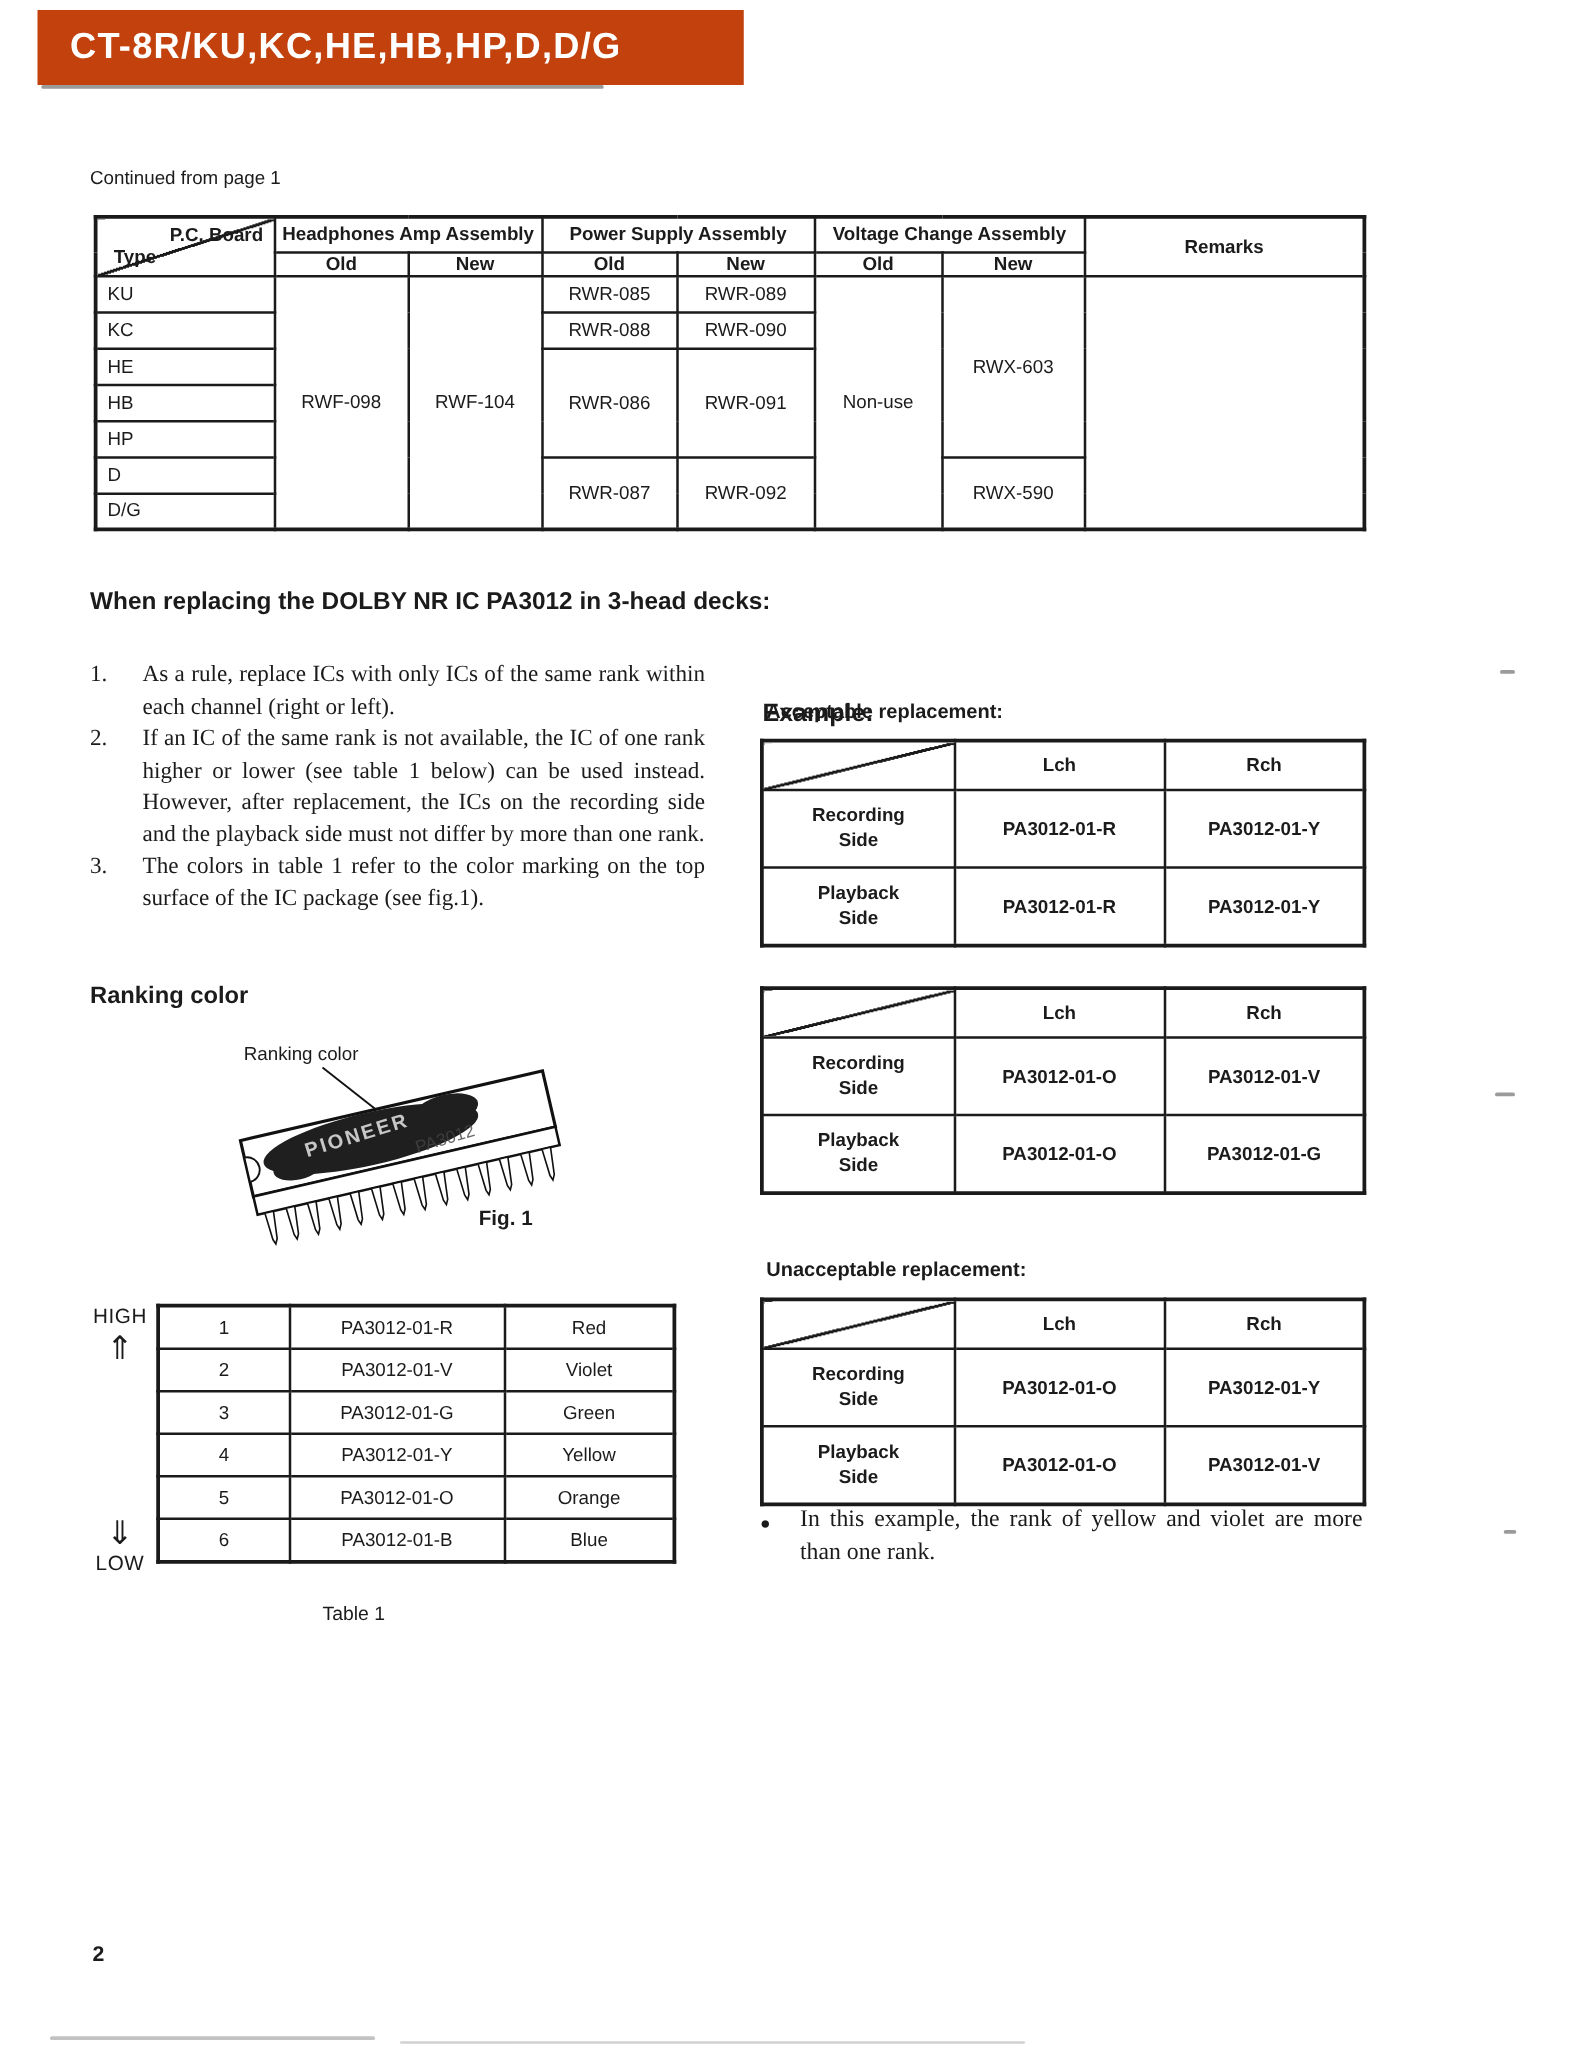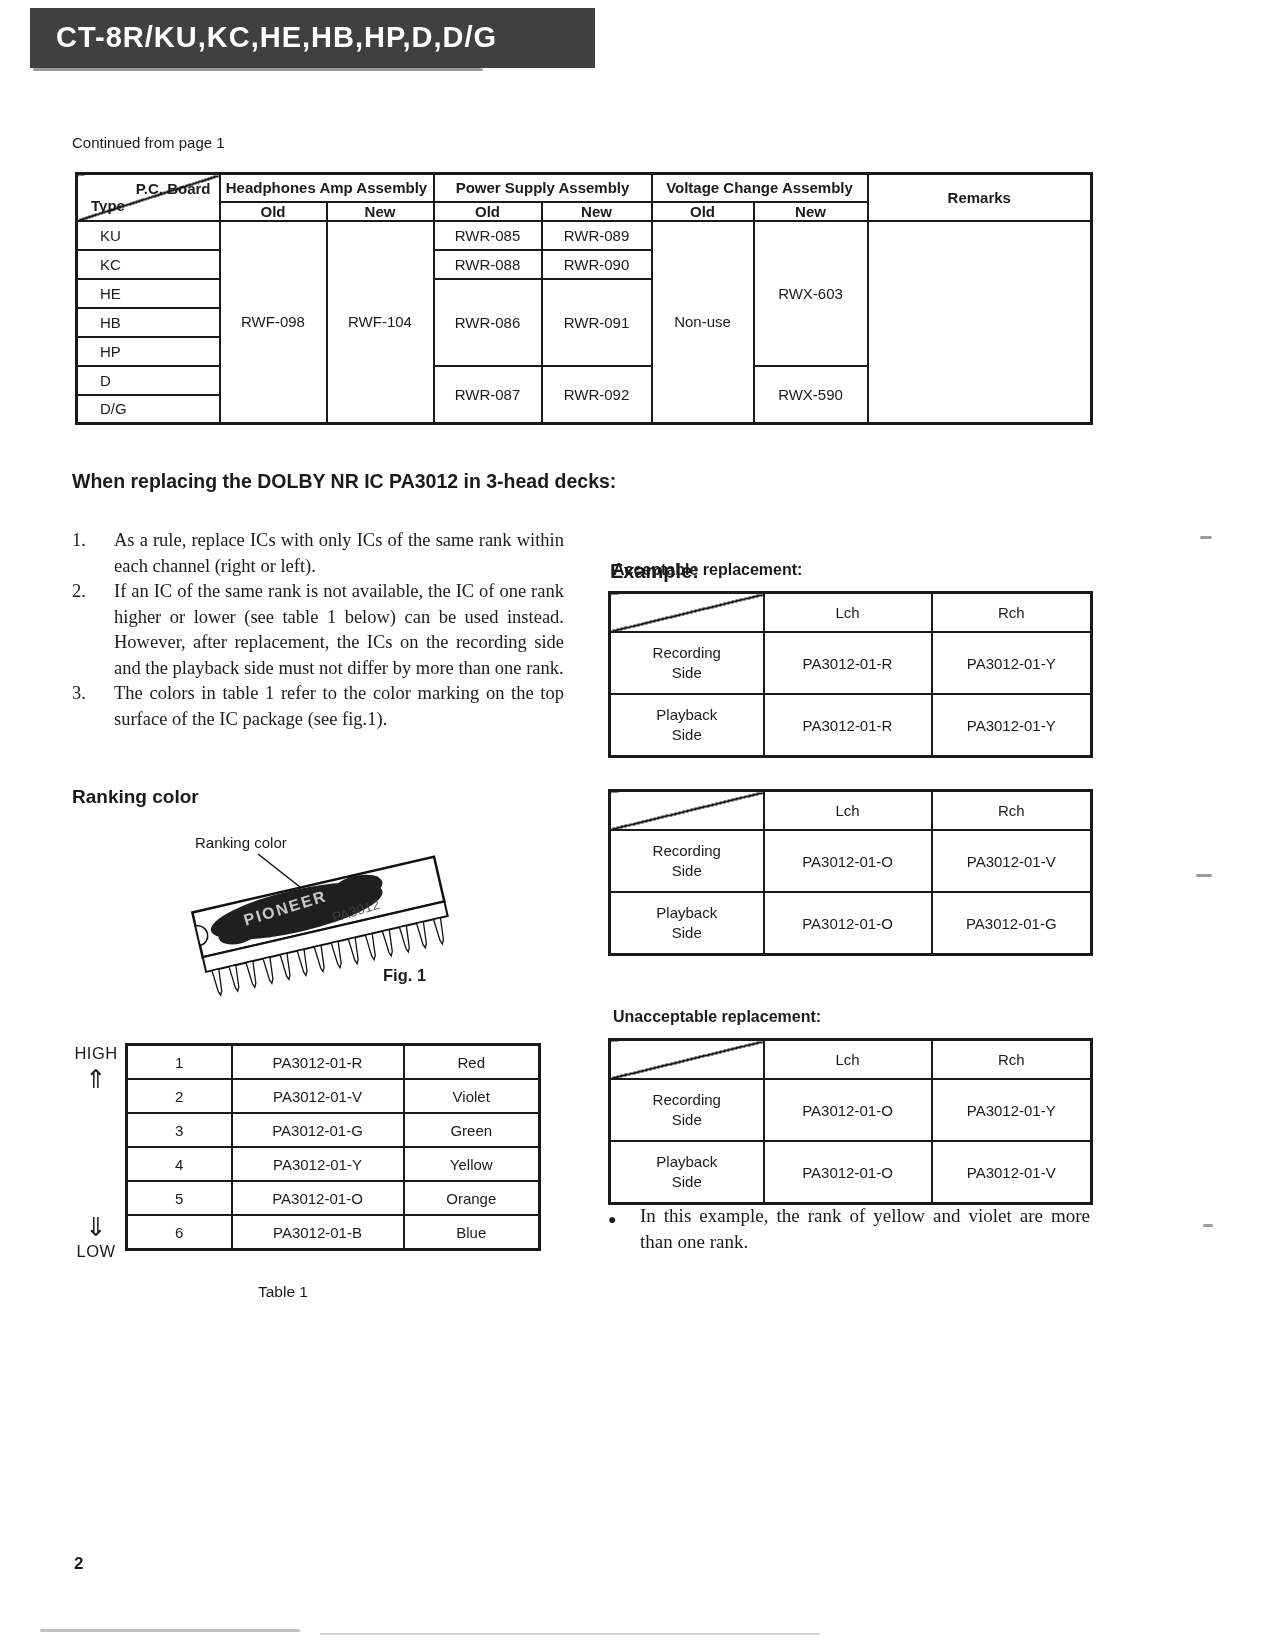--- a/index.html
+++ b/index.html
@@ -1,45 +1,45 @@
 <!DOCTYPE html>
 <html><head>
 <meta charset="utf-8">
 <style>
   html,body{margin:0;padding:0;background:#e8e8e8;}
   .page{position:relative;width:1275px;height:1649px;background:#ffffff;overflow:hidden;
         font-family:"Liberation Sans",sans-serif;color:#1b1b1b;}
   
-  .banner{position:absolute;left:30px;top:8px;width:565px;height:60px;background:#404040;}
+  .banner{position:absolute;left:30px;top:8px;width:565px;height:60px;background:#c2410c;}
   .banner .t{position:absolute;left:26px;top:13px;color:#fff;font-size:29px;font-weight:bold;letter-spacing:1px;}
   .smudge{position:absolute;background:#666;opacity:.65;border-radius:2px;}
   
   table.tbl{border-collapse:collapse;table-layout:fixed;}
   table.tbl td{border:2px solid #1a1a1a;text-align:center;vertical-align:middle;
                font-size:15px;padding:0;overflow:hidden;}
   table.tbl{border:3px solid #1a1a1a;}
   .bold{font-weight:bold;}
   
   .board-wrap{position:absolute;left:75px;top:172px;}
-  .board td.typ{text-align:left;padding-left:22px;}
+  .board td.typ{text-align:left;padding-left:8px;}
   .corner{position:relative;background:
      linear-gradient(to bottom right,transparent calc(50% - 1.2px),#1a1a1a calc(50% - 1.2px),
                      #1a1a1a calc(50% + 1.2px),transparent calc(50% + 1.2px));}
   .corner .c-top{position:absolute;top:5px;right:8px;font-weight:bold;}
   .corner .c-bot{position:absolute;bottom:6px;left:13px;font-weight:bold;}
   
   .h-sec{position:absolute;font-weight:bold;font-size:19px;}
   .h-sub{position:absolute;font-weight:bold;font-size:16px;}
   .list{position:absolute;left:72px;top:528px;width:492px;
         font-family:"Liberation Serif",serif;font-size:18.5px;line-height:25.5px;}
   .li{display:flex;}
   .li .num{width:42px;flex:0 0 42px;}
   .li .txt{flex:1;text-align:justify;}
   
-  .ex-wrap{position:absolute;width:568px;}
+  .ex-wrap{position:absolute;width:568px;font-weight:bold;}
   table.ex td{height:60px;}
   table.ex tr.hd td{height:37px;}
   .diag2{background:linear-gradient(to bottom right,transparent calc(50% - 1.2px),#1a1a1a calc(50% - 1.2px),
          #1a1a1a calc(50% + 1.2px),transparent calc(50% + 1.2px));}
   .rowlab{display:inline-block;max-width:80px;line-height:20px;}
   .note{position:absolute;display:flex;width:482px;
         font-family:"Liberation Serif",serif;font-size:19px;line-height:26px;}
   .note .bullet{flex:0 0 32px;font-size:14px;padding-top:4px;}
   .note .bullet::before{content:"●";}
   .note .ntext{flex:1;text-align:justify;}

